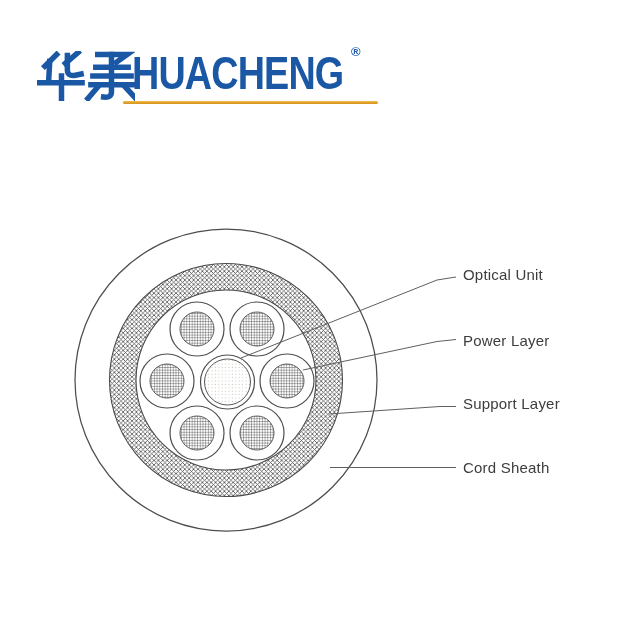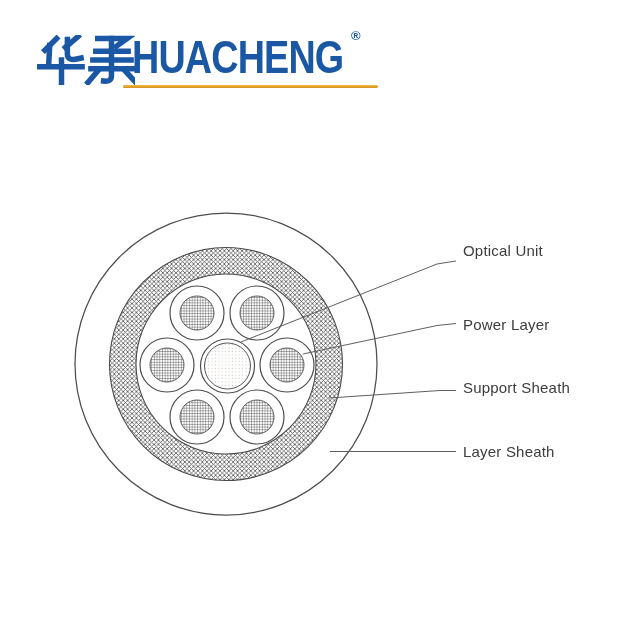--- a/index.html
+++ b/index.html
@@ -1,20 +1,20 @@
 <!DOCTYPE html>
 <html style="--brand-blue: #1a57a5; --gold: #e5a62f;"><head>
 <meta charset="utf-8">
 <style>
   html,body{margin:0;padding:0;}
   body{
     width:640px;height:640px;background:#ffffff;position:relative;overflow:hidden;
     font-family:"Liberation Sans", sans-serif;
   }
-  .canvas{position:absolute;inset:0;width:640px;height:532px;background:#fff;}
+  .canvas{position:absolute;inset:0;width:640px;height:532px;background:#fff;margin-top:16px;}
 
   
   .logo{position:absolute;left:0;top:0;width:640px;height:110px;}
   .logo-cn{position:absolute;left:37px;top:35px;width:98px;height:50px;}
   .logo-cn path{stroke:var(--brand-blue,#1a57a5);stroke-width:5.6;fill:none;stroke-linecap:square;}
   .logo-latin{
     position:absolute;left:132px;top:34px;display:inline-block;
     font-size:46px;font-weight:700;line-height:1;color:var(--brand-blue,#1a57a5);
     letter-spacing:-1px;transform:scaleX(.82);transform-origin:left top;white-space:nowrap;
   }
@@ -27,21 +27,21 @@
     background:linear-gradient(180deg,#f0bb52 0%,var(--gold,#e5a62f) 45%,#d3921f 100%);
   }
 
   
   .diagram-svg{position:absolute;left:0;top:0;width:640px;height:640px;}
 
   .callout{
     position:absolute;left:463px;height:18px;line-height:18px;
     font-size:15px;font-weight:400;letter-spacing:.2px;color:#3d3d3d;white-space:nowrap;
   }
-  .co-1{top:242px}.co-2{top:316px}.co-3{top:379px}.co-4{top:443px}
+  .co-1{top:250px}.co-2{top:316px}.co-3{top:379px}.co-4{top:443px}
 </style>
 </head>
 <body>
 
 <div class="canvas">
 
   <div class="logo">
     <svg class="logo-cn" viewBox="0 0 100 50" role="img" aria-label="华承">
 
       <path d="M20,3 L8,15"></path>
@@ -109,16 +109,16 @@
     <g stroke="#5f5f5f" stroke-width="1" fill="none">
       <polyline points="241,342 437,264 456,261"></polyline>
       <polyline points="303,354 437,325.5 456,323.5"></polyline>
       <polyline points="329,398 440,390.5 456,390.5"></polyline>
       <polyline points="330,451.5 456,451.5"></polyline>
     </g>
   </svg>
 
   <div class="callout co-1">Optical Unit</div>
   <div class="callout co-2">Power Layer</div>
-  <div class="callout co-3">Support Sheath</div>
-  <div class="callout co-4">Layer Sheath</div>
+  <div class="callout co-3">Support Layer</div>
+  <div class="callout co-4">Cord Sheath</div>
 
 </div>
 
 </body></html>

